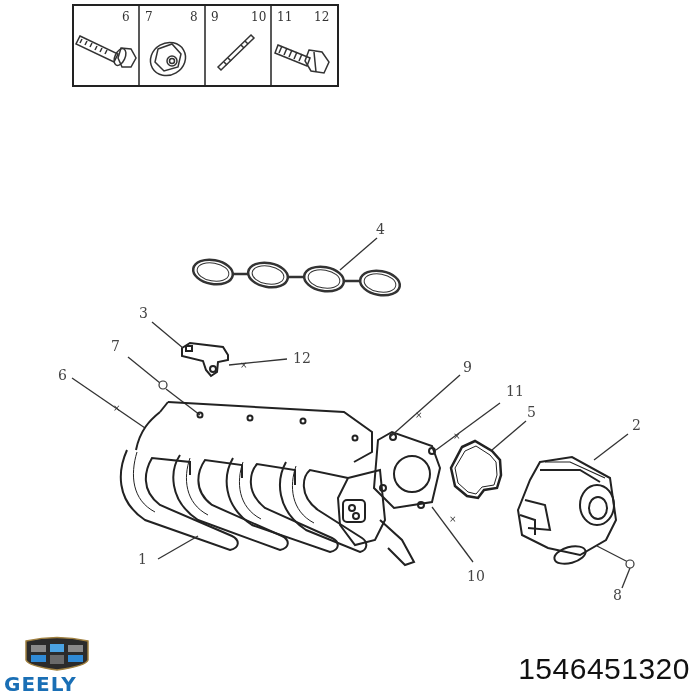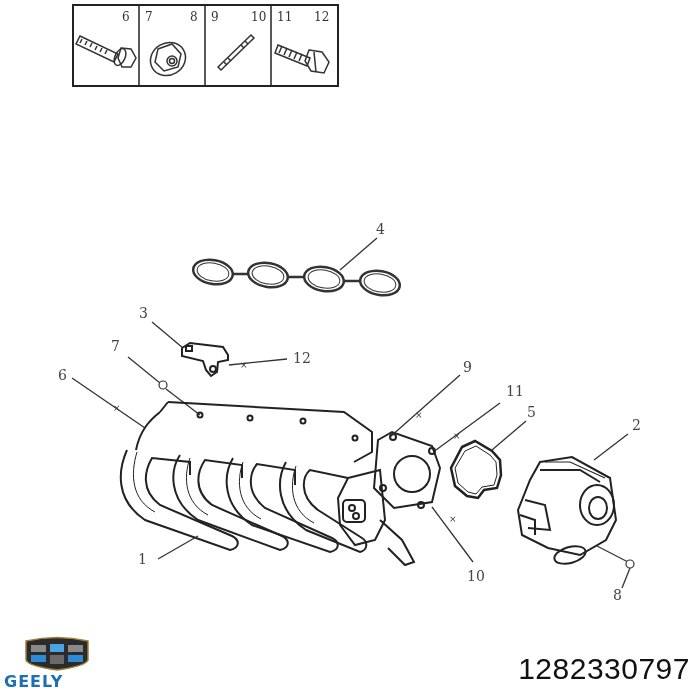--- a/index.html
+++ b/index.html
@@ -1,21 +1,21 @@
 <!DOCTYPE html>
 <html><head>
   <meta charset="utf-8">
   <style>
     html, body { margin: 0; padding: 0; background: #ffffff; }
     body { width: 700px; height: 700px; position: relative; overflow: hidden; font-family: "DejaVu Serif", serif; }
     .stage { position: absolute; left: 0; top: 0; width: 700px; height: 700px; }
     .callout { position: absolute; font-family: "DejaVu Serif", serif; font-size: 14px; color: #444; line-height: 1; }
     .fastener-num { position: absolute; font-family: "DejaVu Serif", serif; font-size: 12px; color: #333; line-height: 1; }
     .part-number { position: absolute; right: 10px; top: 652px; font-family: "Liberation Sans", sans-serif; font-size: 30px; color: #111; letter-spacing: 0.5px; }
-    .brand-name { position: absolute; left: 4px; top: 674px; font-family: "DejaVu Sans", sans-serif; font-weight: bold; font-size: 16px; color: #1a6fb5; letter-spacing: 1px; line-height: 1; }
+    .brand-name { position: absolute; left: 4px; top: 674px; font-family: "DejaVu Sans", sans-serif; font-weight: bold; font-size: 20px; color: #1a6fb5; letter-spacing: 1px; line-height: 1; }
     svg { position: absolute; left: 0; top: 0; }
   </style>
 </head>
 <body>
 
 <div class="stage">
 
   <svg width="700" height="700">
     <g stroke="#222" fill="none">
       <rect x="73" y="5" width="265" height="81" stroke-width="2"></rect>
@@ -171,14 +171,14 @@
   <span class="callout" style="left:527px; top:405px;">5</span>
   <span class="callout" style="left:58px; top:368px;">6</span>
   <span class="callout" style="left:111px; top:339px;">7</span>
   <span class="callout" style="left:613px; top:588px;">8</span>
   <span class="callout" style="left:463px; top:360px;">9</span>
   <span class="callout" style="left:467px; top:569px;">10</span>
   <span class="callout" style="left:506px; top:384px;">11</span>
   <span class="callout" style="left:293px; top:351px;">12</span>
 
   <span class="brand-name">GEELY</span>
-  <span class="part-number">1282330797</span>
+  <span class="part-number">1546451320</span>
 </div>
 
 </body></html>

